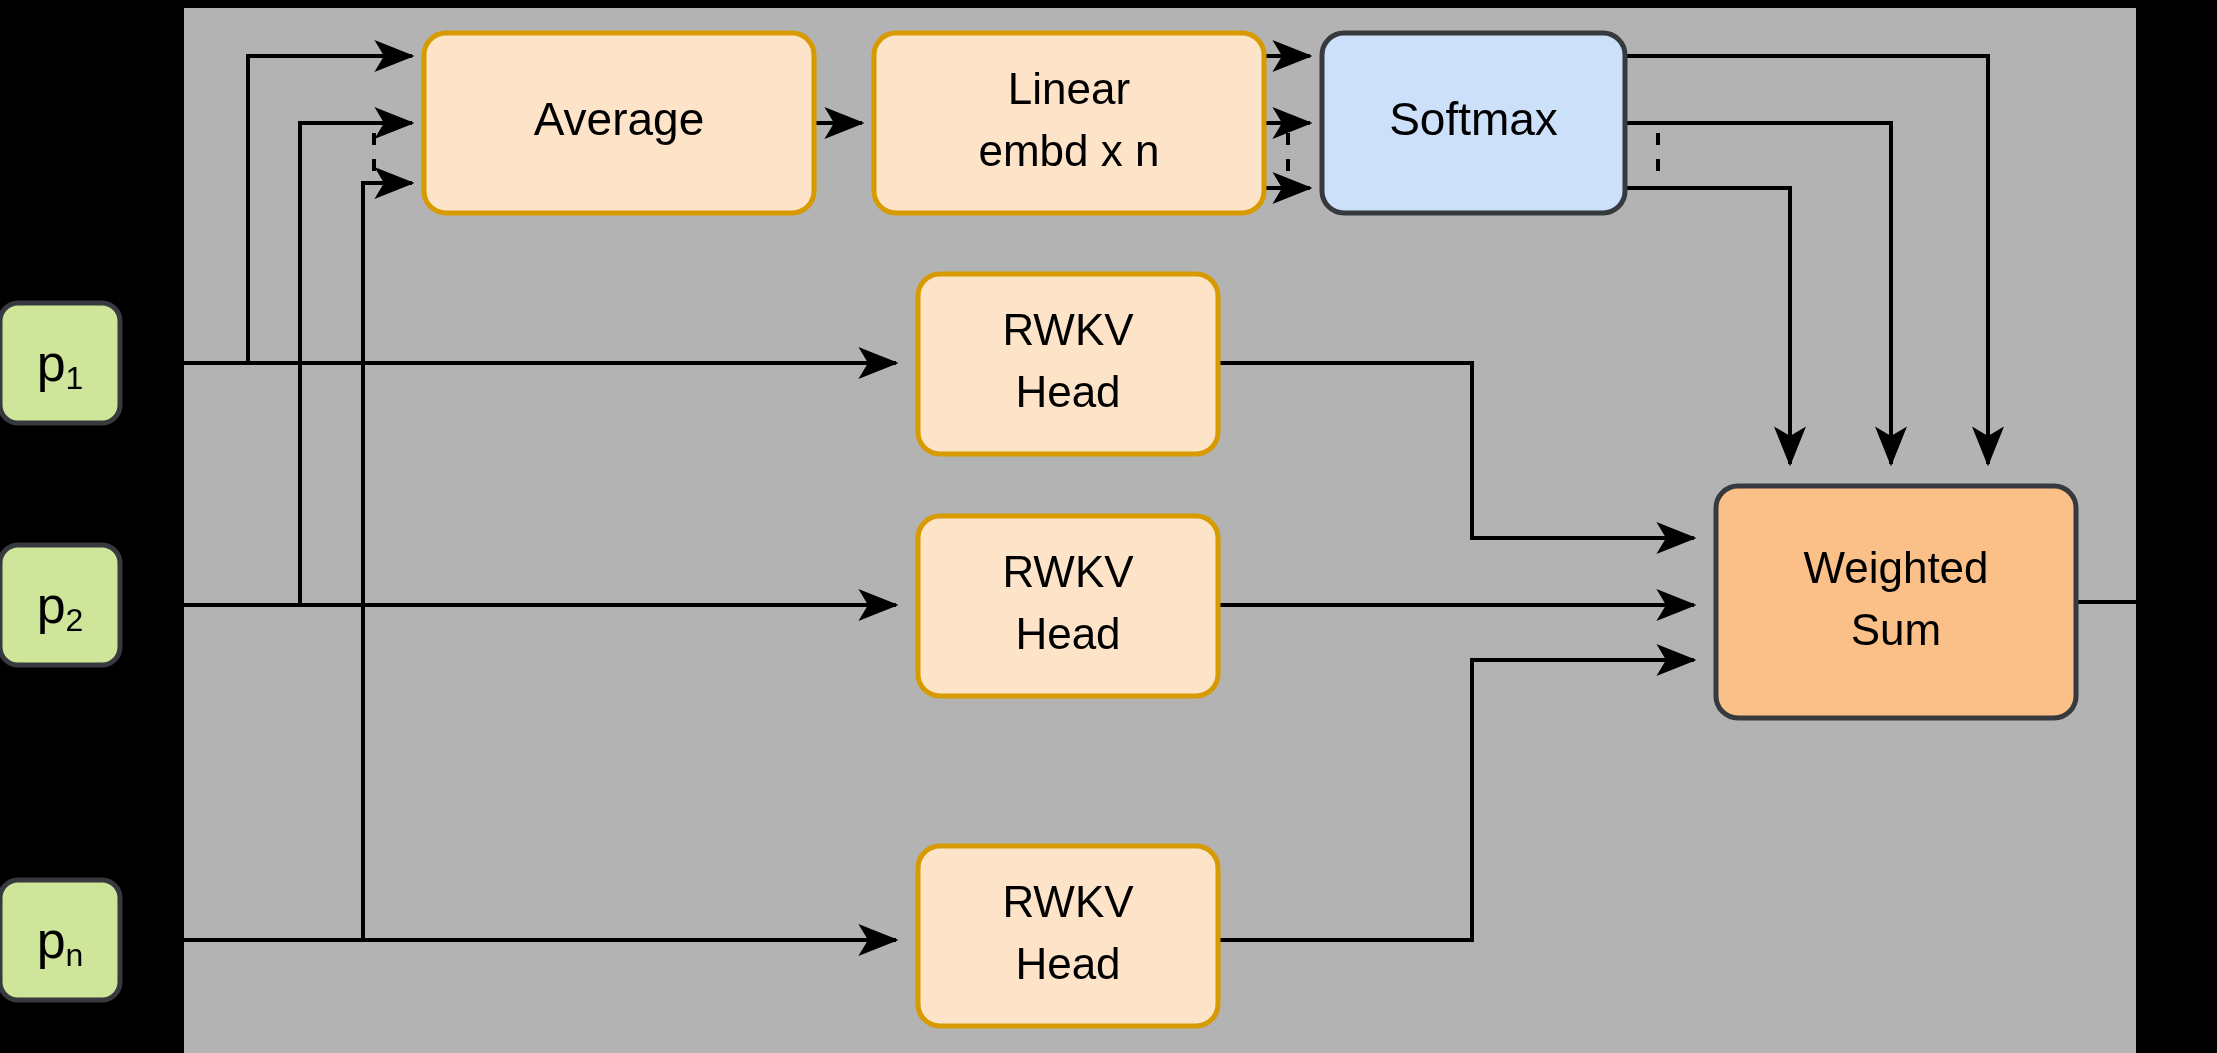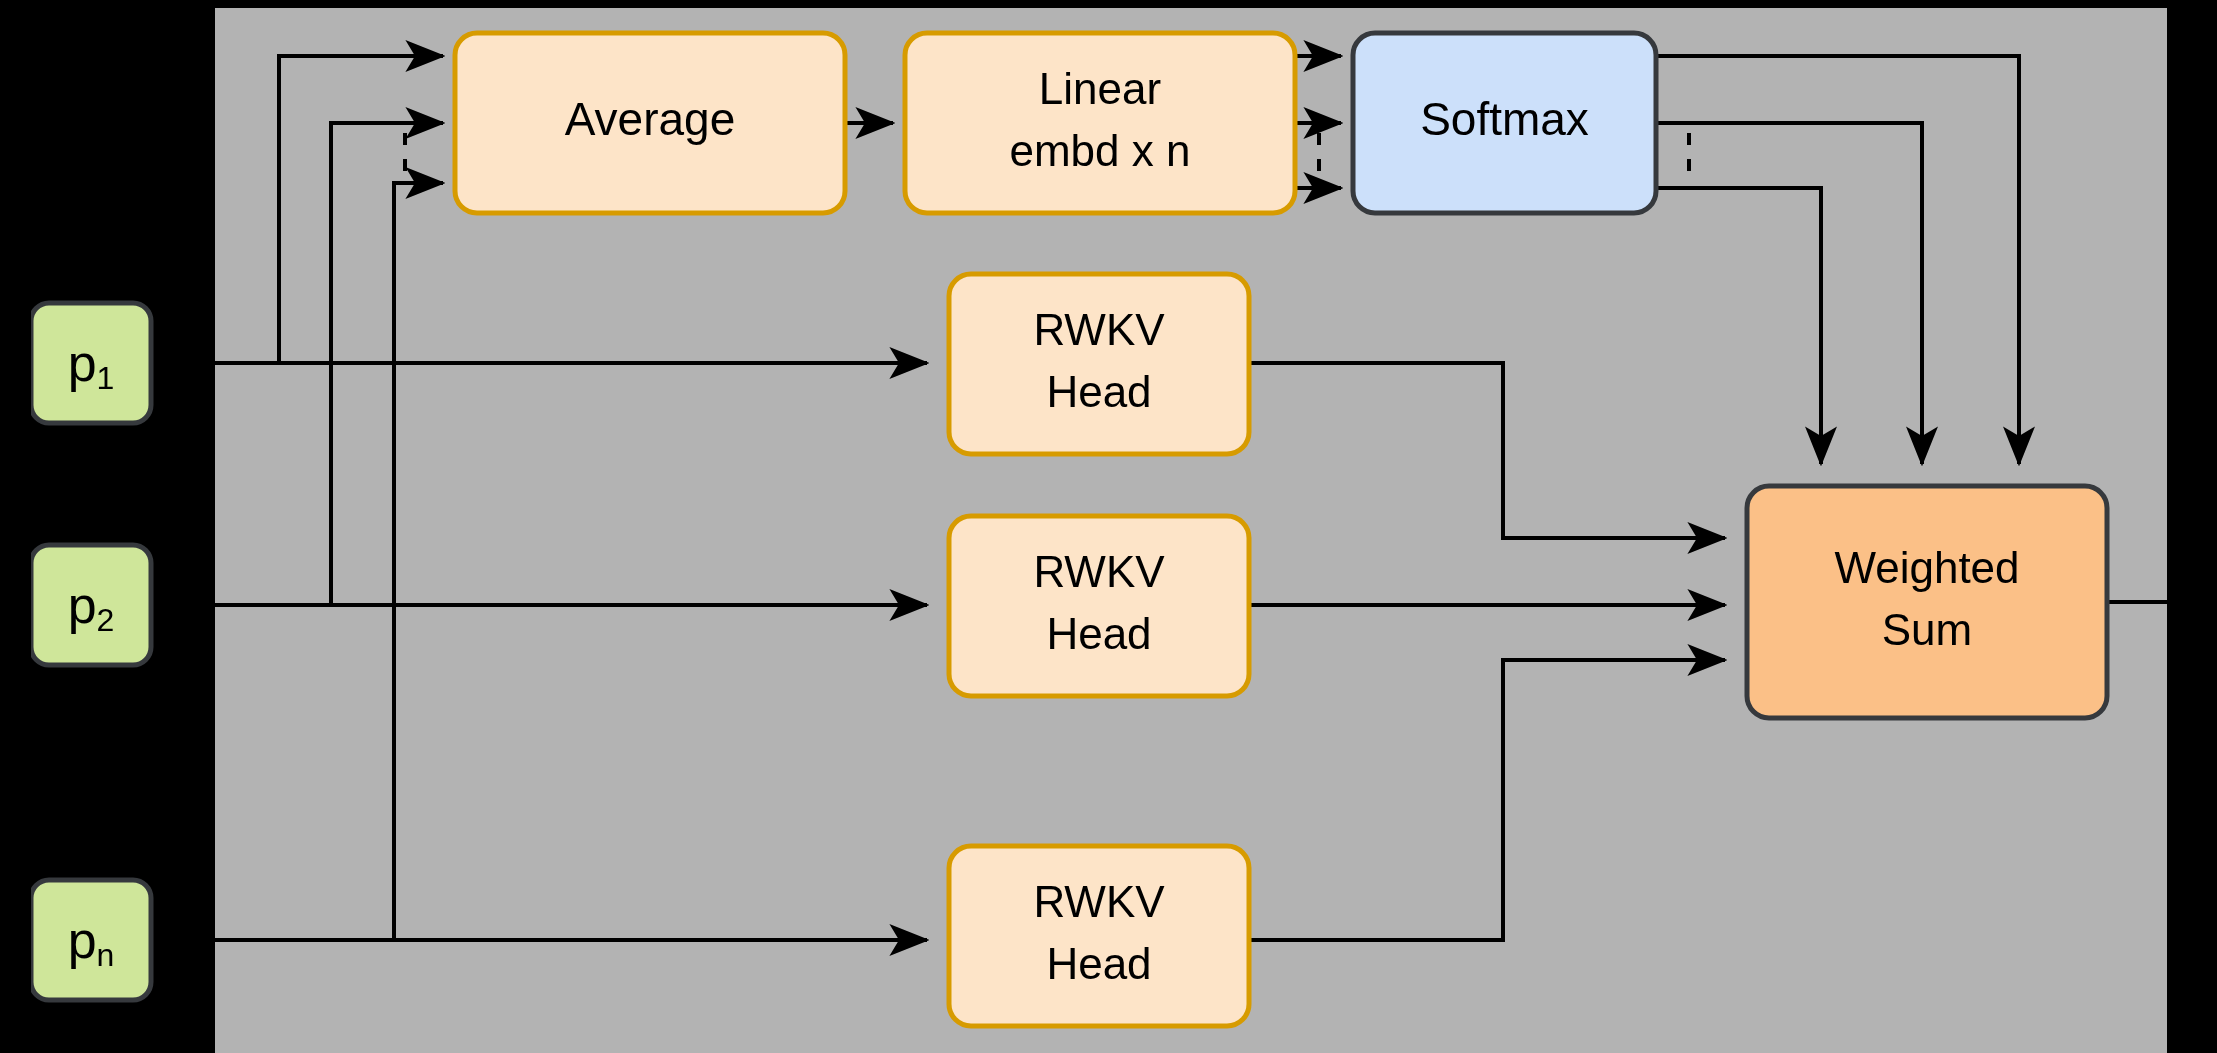--- a/index.html
+++ b/index.html
@@ -12,21 +12,20 @@
     width: 2217px;
     height: 1053px;
     overflow: hidden;
     font-family: "Liberation Sans", sans-serif;
   }
   #diagram-root {
     position: relative;
     width: 2014px;
     height: 1053px;
     background: #000000;
-    padding-left: 31px;
   }
   svg#diagram-svg {
     display: block;
     width: 2217px;
     height: 1053px;
   }
   .node-label {
     font-family: "Liberation Sans", sans-serif;
     font-size: 46px;
     fill: #000000;

